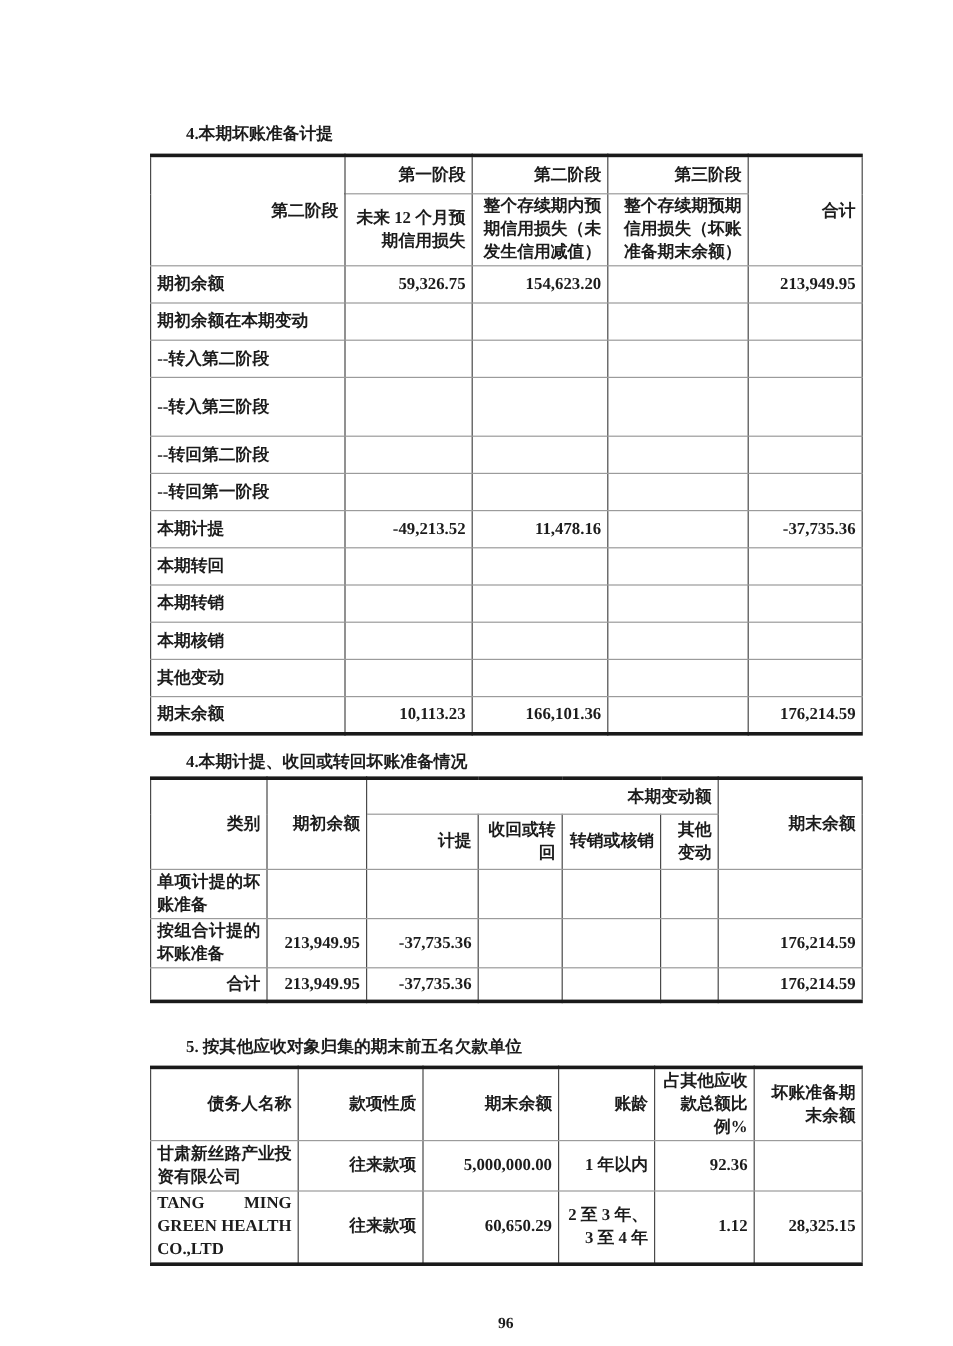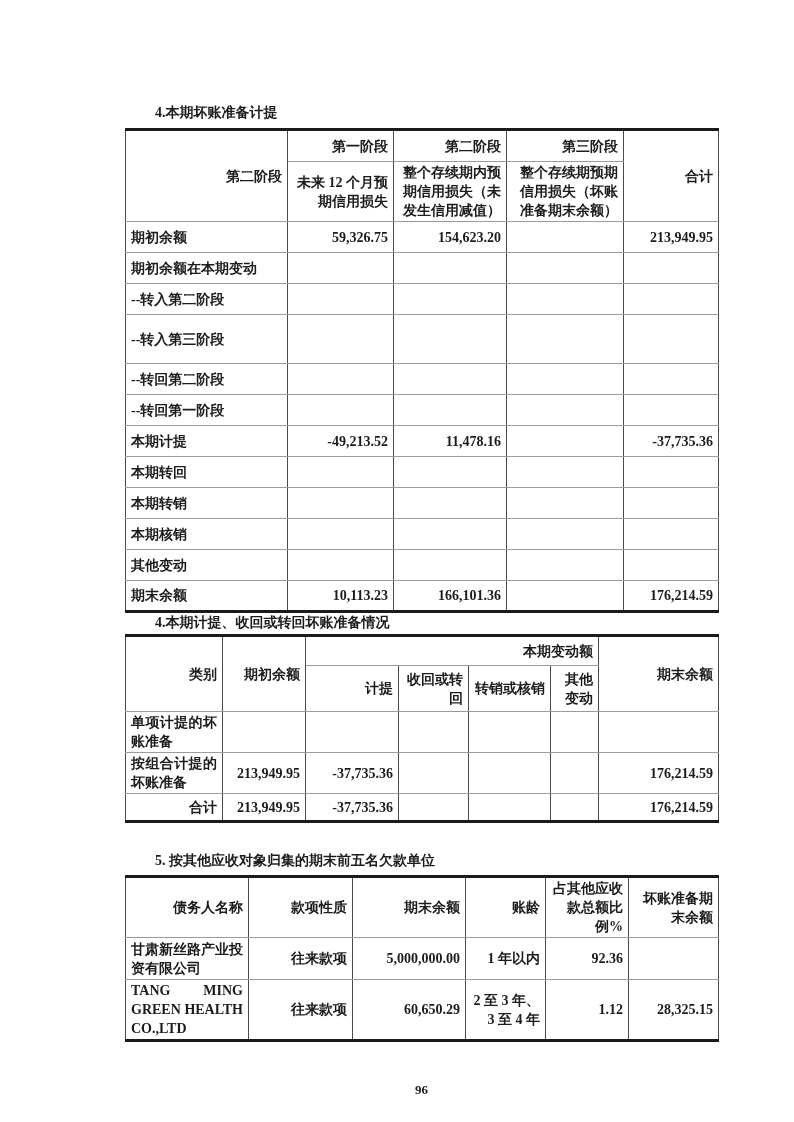--- a/index.html
+++ b/index.html
@@ -42,21 +42,21 @@
     overflow: hidden;
     word-break: break-word;
   }
   td.c   { text-align: right; }
   td.num { text-align: right; }
   td.lbl { text-align: left; padding-left: 8px; }
   td.jst { text-align: justify; padding-left: 7px; }
   .t1 { margin-top: 6px; }
   .t2 { margin-top: 2px; }
   .t3 { margin-top: 5px; }
-  .gap1 { }
+  .gap1 { margin-top: 13px; }
   .gap2 { margin-top: 28px; }
   .page-number {
     width: 593px;
     margin: 40px 0 0 125px;
     text-align: center;
     font-size: 13px;
   }
 </style>
 </head>
 <body>

